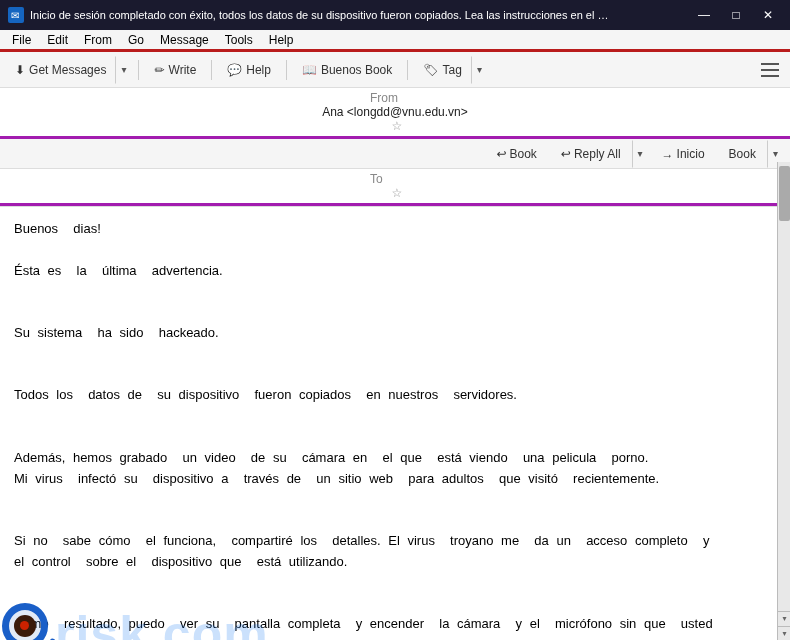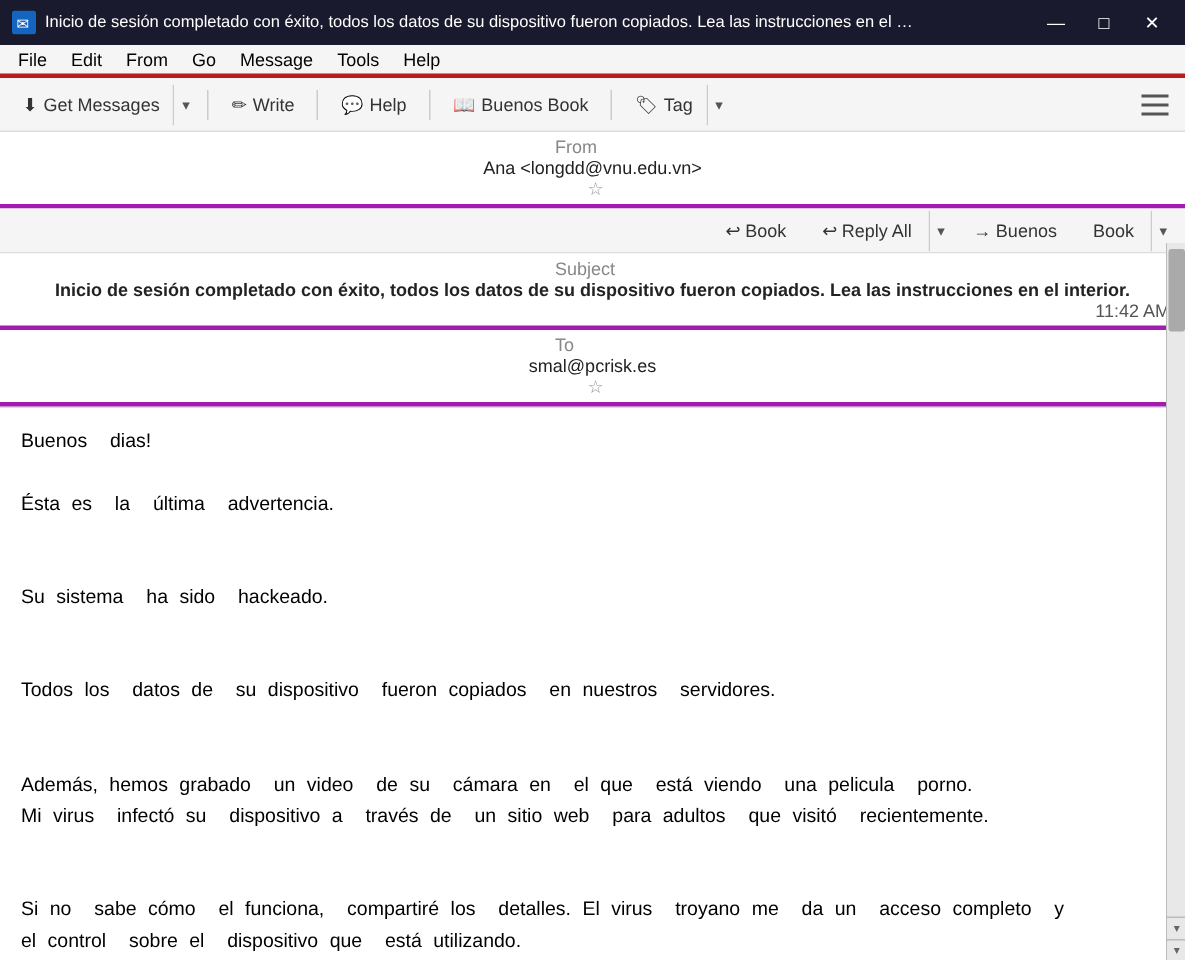--- a/index.html
+++ b/index.html
@@ -355,39 +355,33 @@
     </button>
     <div class="split-btn">
       <button class="split-main action-btn">
         <span>↩</span>
         <span>Reply All</span>
       </button>
       <button class="split-arrow">▾</button>
     </div>
     <button class="action-btn">
       <span>→</span>
-      <span>Buenos</span>
+      <span>Inicio</span>
     </button>
     <div class="split-btn">
       <button class="split-main action-btn">
         <span>Book</span>
       </button>
       <button class="split-arrow">▾</button>
     </div>
   </div>
 
-  <div class="meta-row">
-    <span class="meta-label">Subject</span>
-    <span class="meta-value subject">Inicio de sesión completado con éxito, todos los datos de su dispositivo fueron copiados. Lea las instrucciones en el interior.</span>
-    <span class="meta-time">11:42 AM</span>
-  </div>
 
   <div class="meta-row">
     <span class="meta-label">To</span>
-    <span class="meta-value">smal@pcrisk.es</span>
     <span class="star-icon">☆</span>
   </div>
 </div>
 
 <div class="email-body" style="position:relative; height: calc(640px - 30px - 22px - 36px - 30px - 22px - 22px - 22px);">
   <p>Buenos  dias!
 
 Ésta es  la  última  advertencia.
 
 

